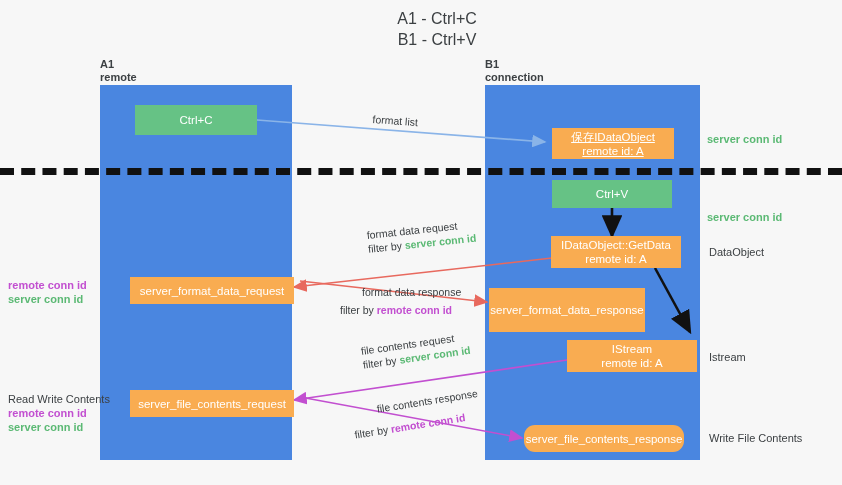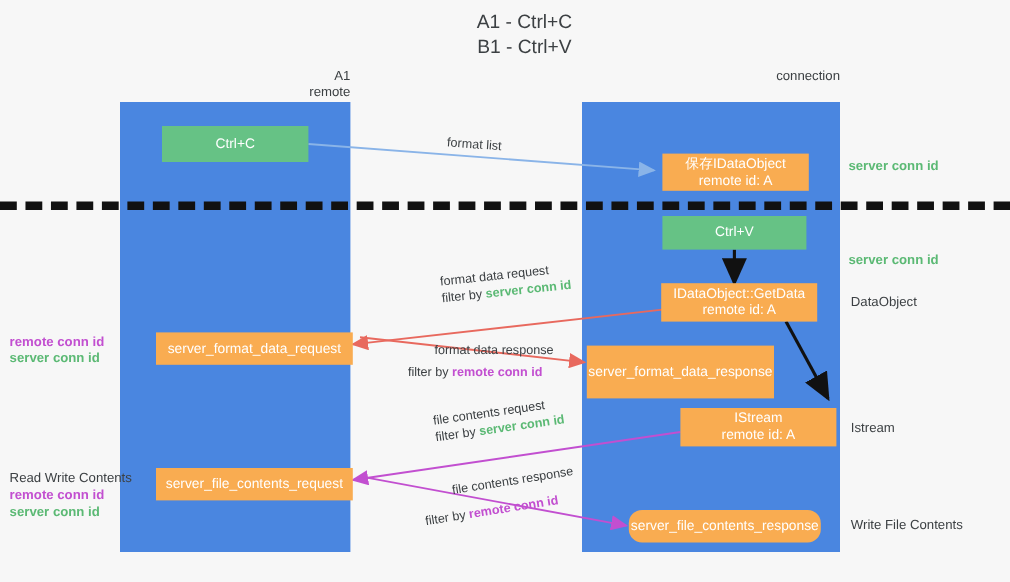--- a/index.html
+++ b/index.html
@@ -10,21 +10,21 @@
     position:relative;overflow:hidden;
     color:#3c4043;
   }
   #stage{position:absolute;inset:0;width:842px;height:485px;}
   svg#wires{position:absolute;left:0;top:0;width:842px;height:485px;pointer-events:none;}
 
   .lane{position:absolute;background:#4a86e0;}
   .lane-a{left:100px;top:85px;width:192px;height:375px;}
   .lane-b{left:485px;top:85px;width:215px;height:375px;}
 
-  .colhead{position:absolute;text-align:right;font-size:11px;line-height:13px;color:#3c4043;}
+  .colhead{position:absolute;text-align:left;font-size:11px;line-height:13px;color:#3c4043;font-weight:bold;}
   .colhead .big{display:block;}
   .colhead .sub{display:block;}
 
   .title{position:absolute;left:0;top:8px;width:842px;text-align:center;
          font-size:16px;line-height:21px;color:#3c4043;margin-left:16px;}
 
   .node{position:absolute;box-sizing:border-box;display:flex;flex-direction:column;
         align-items:center;justify-content:center;color:#ffffff;font-size:11.5px;
         line-height:14px;text-align:center;padding:2px 6px;}
   .node.orange{background:#f9ac51;}
@@ -53,20 +53,21 @@
   <div class="title">
     <div>A1 - Ctrl+C</div>
     <div>B1 - Ctrl+V</div>
   </div>
 
   <div class="colhead" style="left:100px;top:58px;width:192px;">
     <span class="big">A1</span>
     <span class="sub">remote</span>
   </div>
   <div class="colhead" style="left:485px;top:58px;width:215px;">
+    <span class="big">B1</span>
     <span class="sub">connection</span>
   </div>
 
   <div class="lane lane-a"></div>
   <div class="lane lane-b"></div>
 
   <svg id="wires" viewBox="0 0 842 485">
     <defs>
       <marker id="ah-blue" markerWidth="9" markerHeight="8" refX="8" refY="4" orient="auto">
         <path d="M0,0 L9,4 L0,8 z" fill="#8ab4e8"></path>
@@ -104,21 +105,21 @@
   </div>
 
   <div class="node orange" style="left:130px;top:277px;width:164px;height:27px;">
     <span>server_format_data_request</span>
   </div>
 
   <div class="node orange" style="left:130px;top:390px;width:164px;height:27px;">
     <span>server_file_contents_request</span>
   </div>
 
-  <div class="node orange" style="left:552px;top:128px;width:122px;height:31px;">
+  <div class="node orange" style="left:552px;top:128px;width:122px;height:31px;text-decoration:underline;">
     <span>保存IDataObject</span>
     <span class="l2">remote id: A</span>
   </div>
 
   <div class="node green" style="left:552px;top:180px;width:120px;height:28px;">
     <span>Ctrl+V</span>
   </div>
 
   <div class="node orange" style="left:551px;top:236px;width:130px;height:32px;">
     <span>IDataObject::GetData</span>

